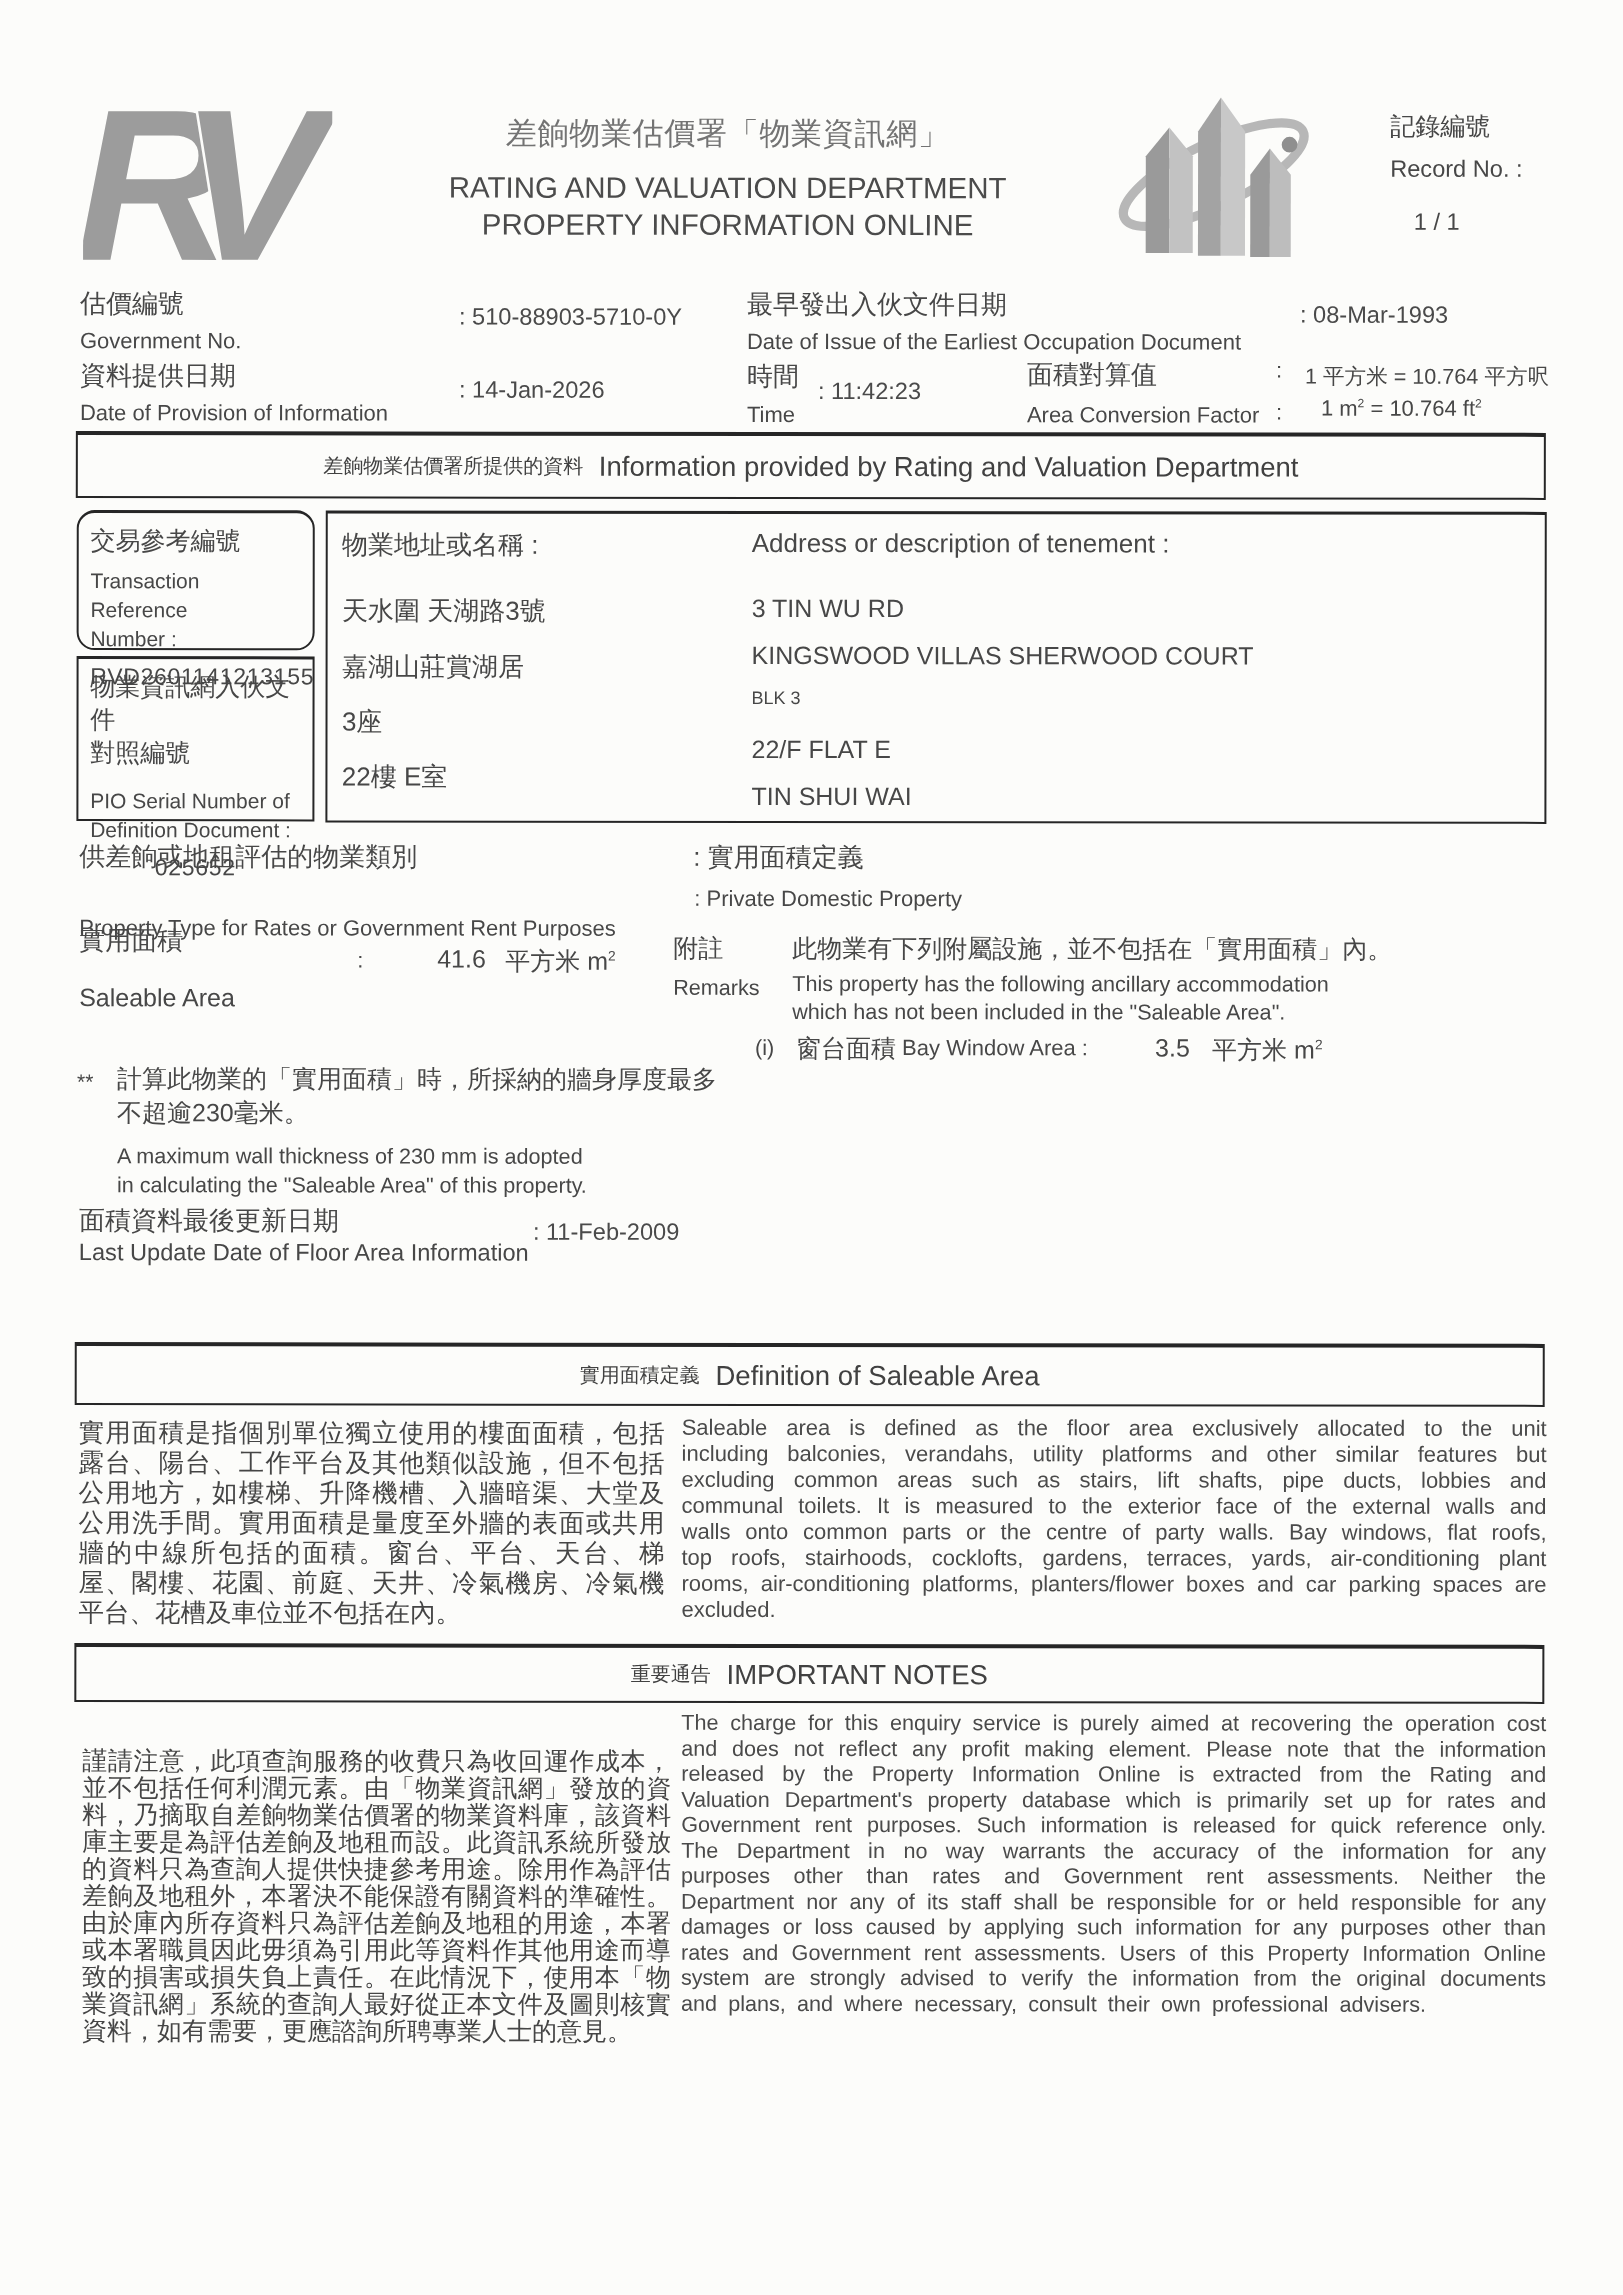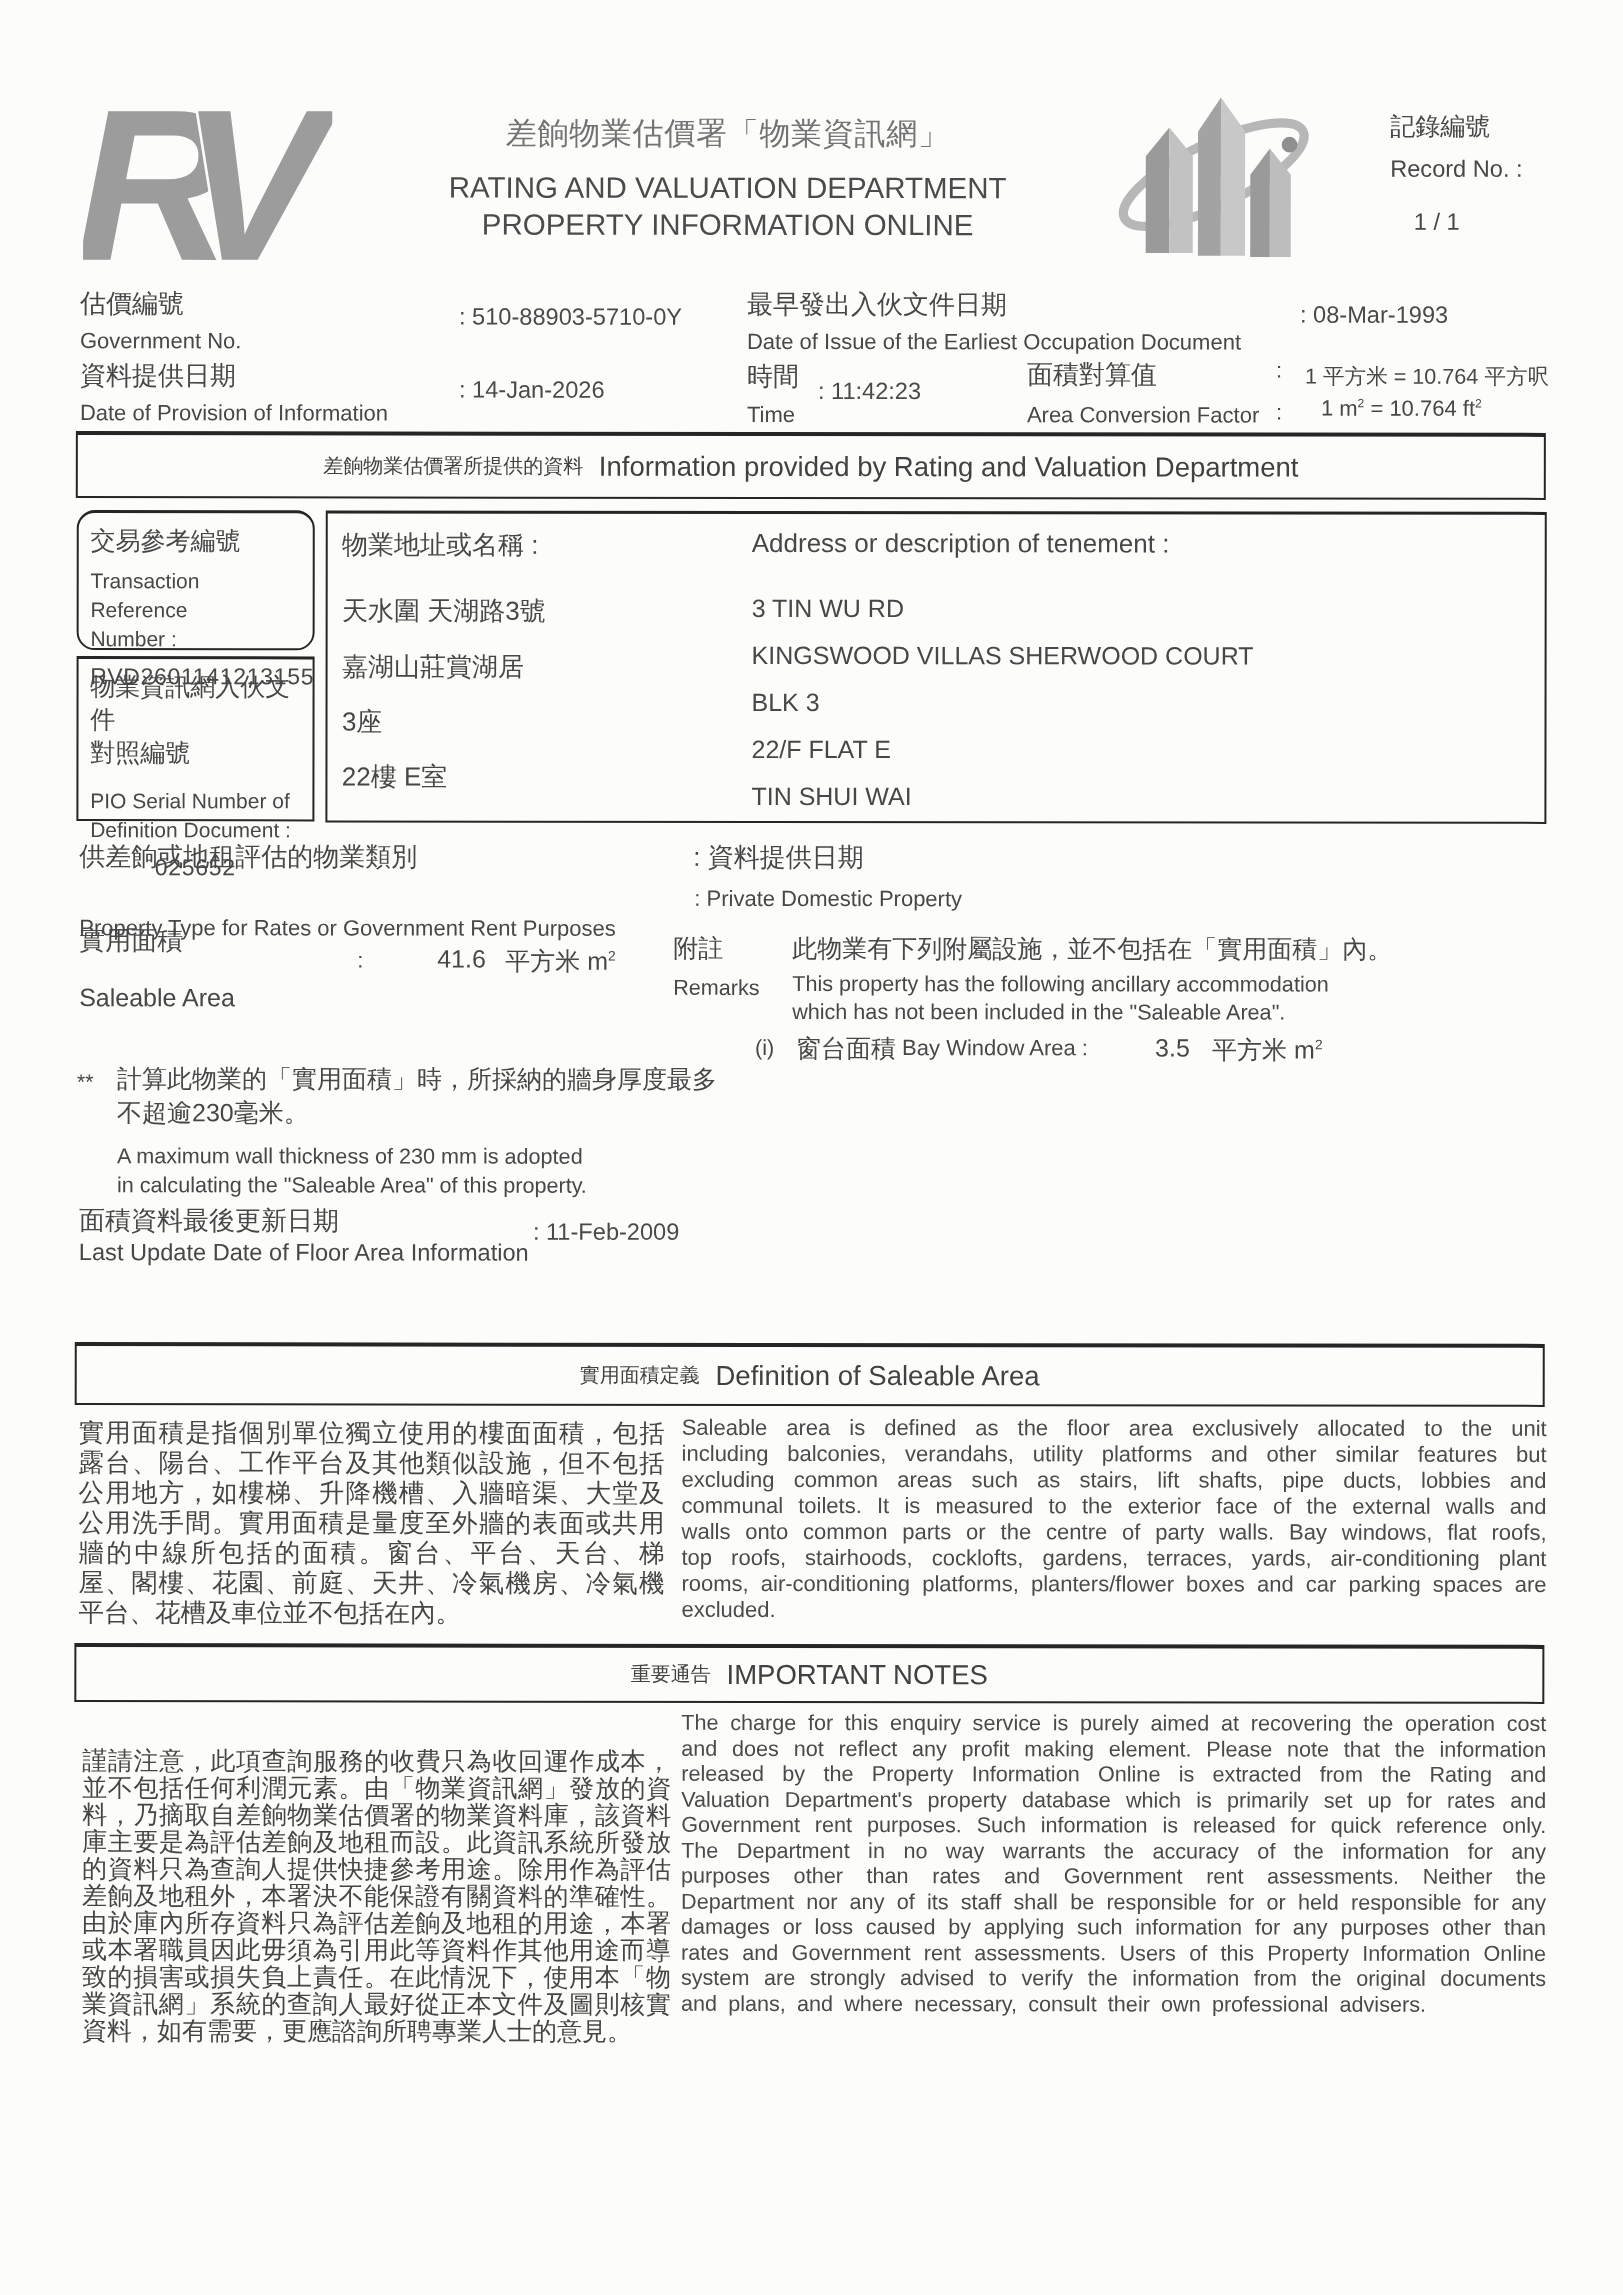--- a/index.html
+++ b/index.html
@@ -130,27 +130,27 @@
 
   <div class="obox" id="addrBox">
     <div class="abs zh" style="left:14.4px;top:14.4px;">物業地址或名稱 :</div>
     <div class="abs zh" style="left:424px;top:14.4px;">Address or description of tenement :</div>
     <div class="abs zh" style="left:14.4px;top:80px;">天水圍 天湖路3號</div>
     <div class="abs zh" style="left:14.4px;top:136px;">嘉湖山莊賞湖居</div>
     <div class="abs zh" style="left:14.4px;top:191px;">3座</div>
     <div class="abs zh" style="left:14.4px;top:246px;">22樓 E室</div>
     <div class="abs" style="left:424px;top:80px;font-size:25px;">3 TIN WU RD</div>
     <div class="abs" style="left:424px;top:127px;font-size:25px;">KINGSWOOD VILLAS SHERWOOD COURT</div>
-    <div class="abs" style="left:424px;top:174px;font-size:25px;">BLK 3</div>
+    <div class="abs" style="left:424px;top:174px;font-size:18px;">BLK 3</div>
     <div class="abs" style="left:424px;top:221px;font-size:25px;">22/F FLAT E</div>
     <div class="abs" style="left:424px;top:268px;font-size:25px;">TIN SHUI WAI</div>
   </div>
 
   <div class="abs zh" style="left:79px;top:840px;">供差餉或地租評估的物業類別</div>
-  <div class="abs zh" style="left:693px;top:840px;">: 資料提供日期</div>
+  <div class="abs zh" style="left:693px;top:840px;">: 實用面積定義</div>
   <div class="abs en" style="left:79px;top:916px;">Property Type for Rates or Government Rent Purposes</div>
   <div class="abs en" style="left:694px;top:886px;">: Private Domestic Property</div>
 
   <div class="abs zh" style="left:79px;top:924px;">實用面積</div>
   <div class="abs en" style="left:79px;top:984px;font-size:25px;">Saleable Area</div>
   <div class="abs en" style="left:357px;top:948px;">:</div>
   <div class="abs" style="left:437px;top:945px;font-size:25px;">41.6</div>
   <div class="abs" style="left:505px;top:945px;font-size:25px;"><span>平方米 m</span><sup>2</sup></div>
 
   <div class="abs zhs" style="left:673px;top:932px;">附註</div>

